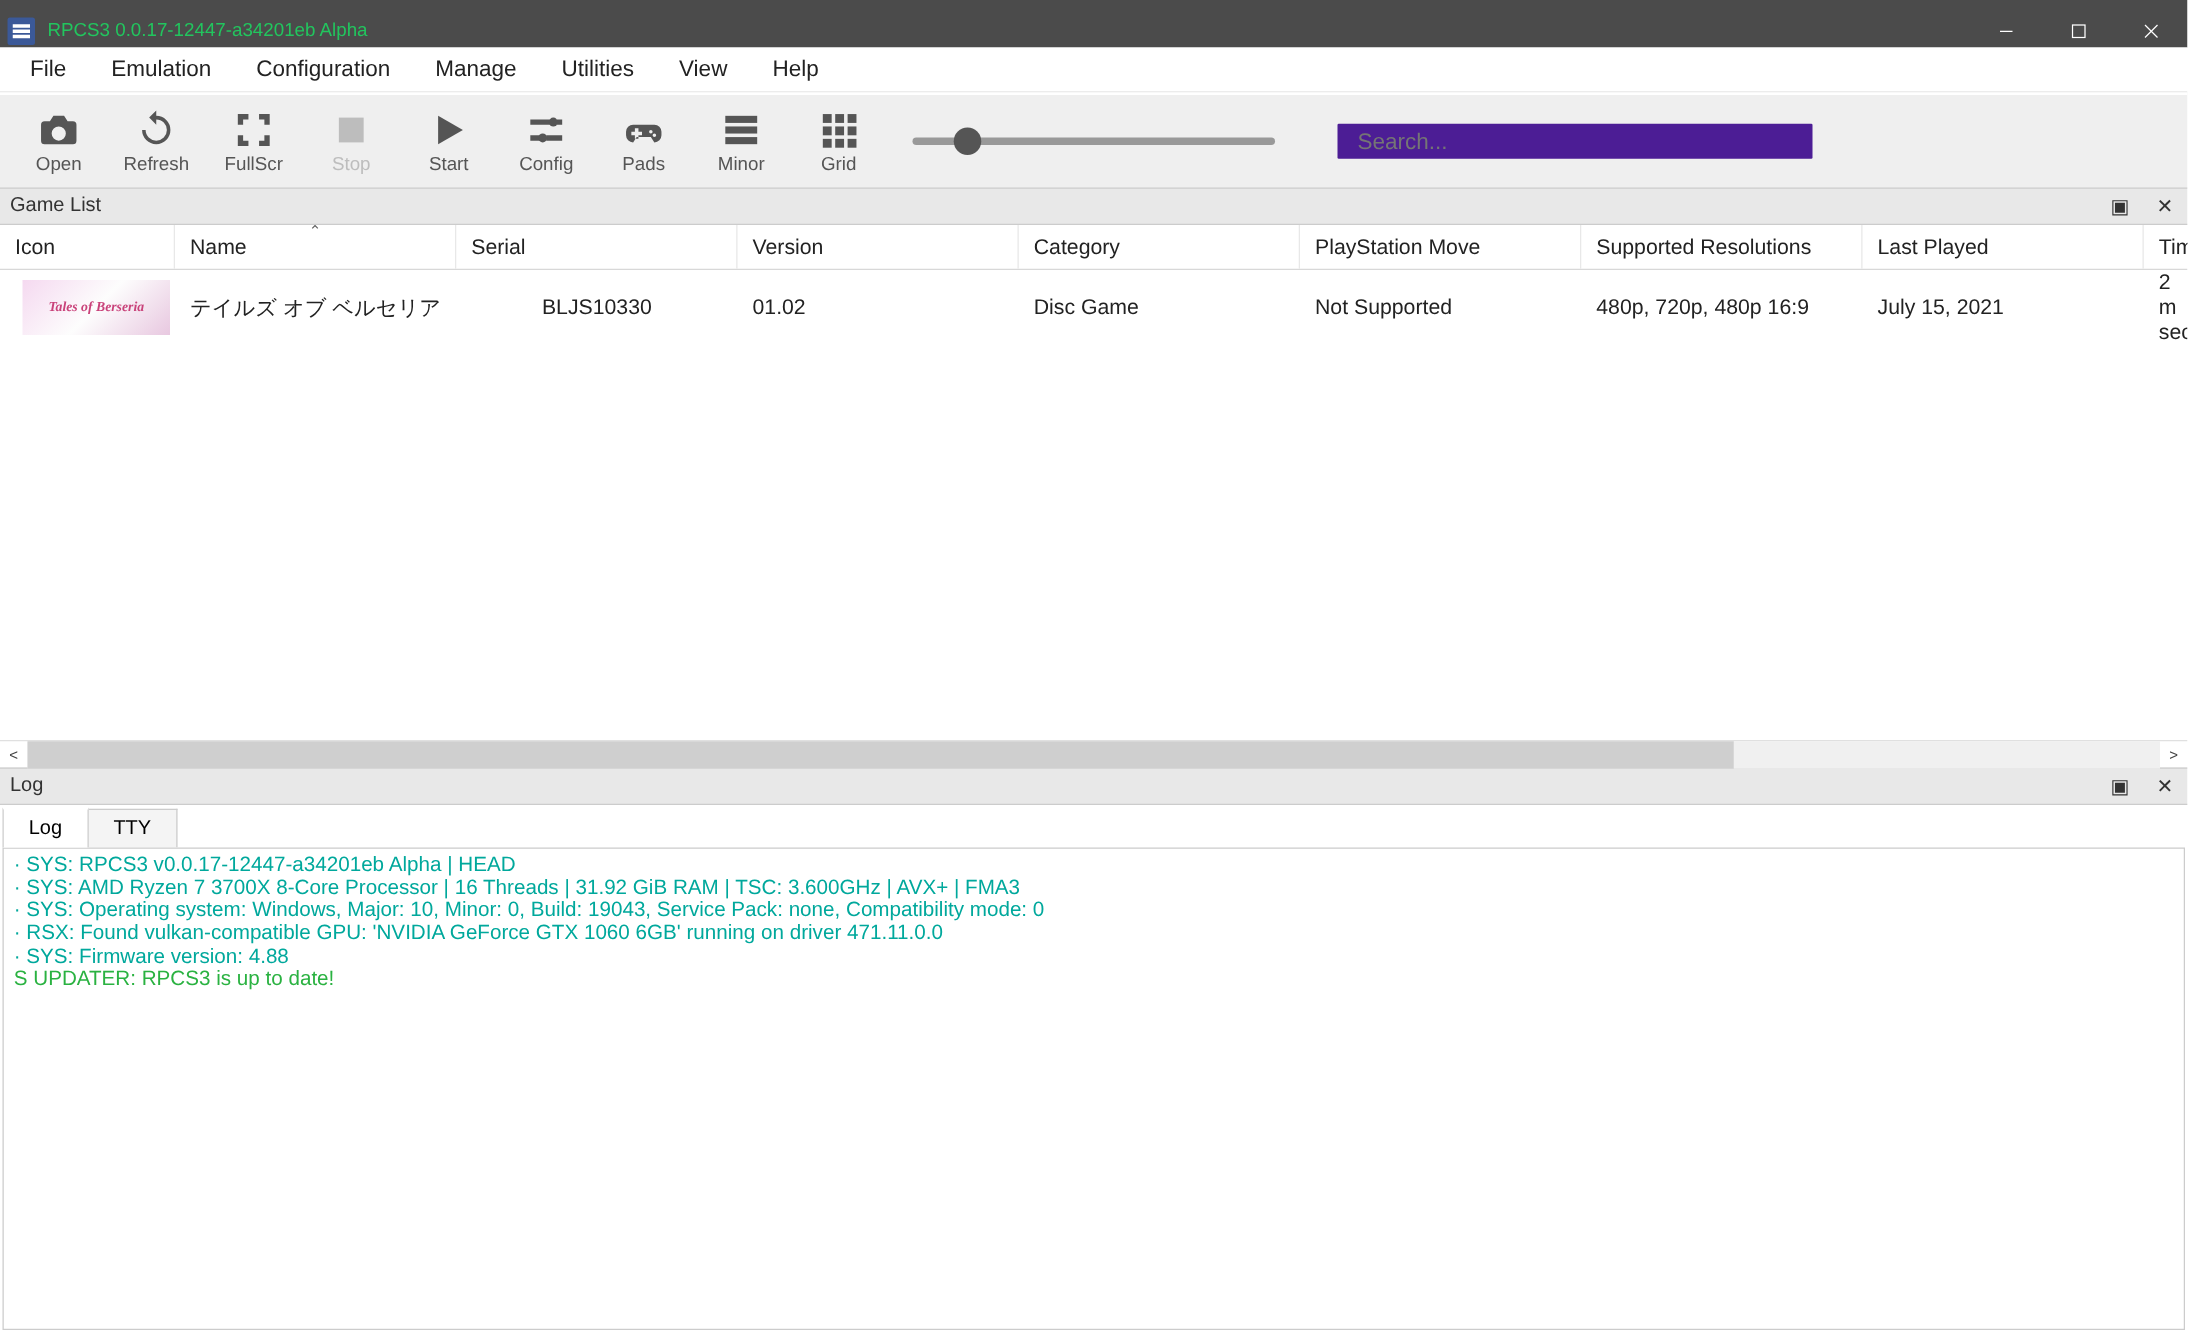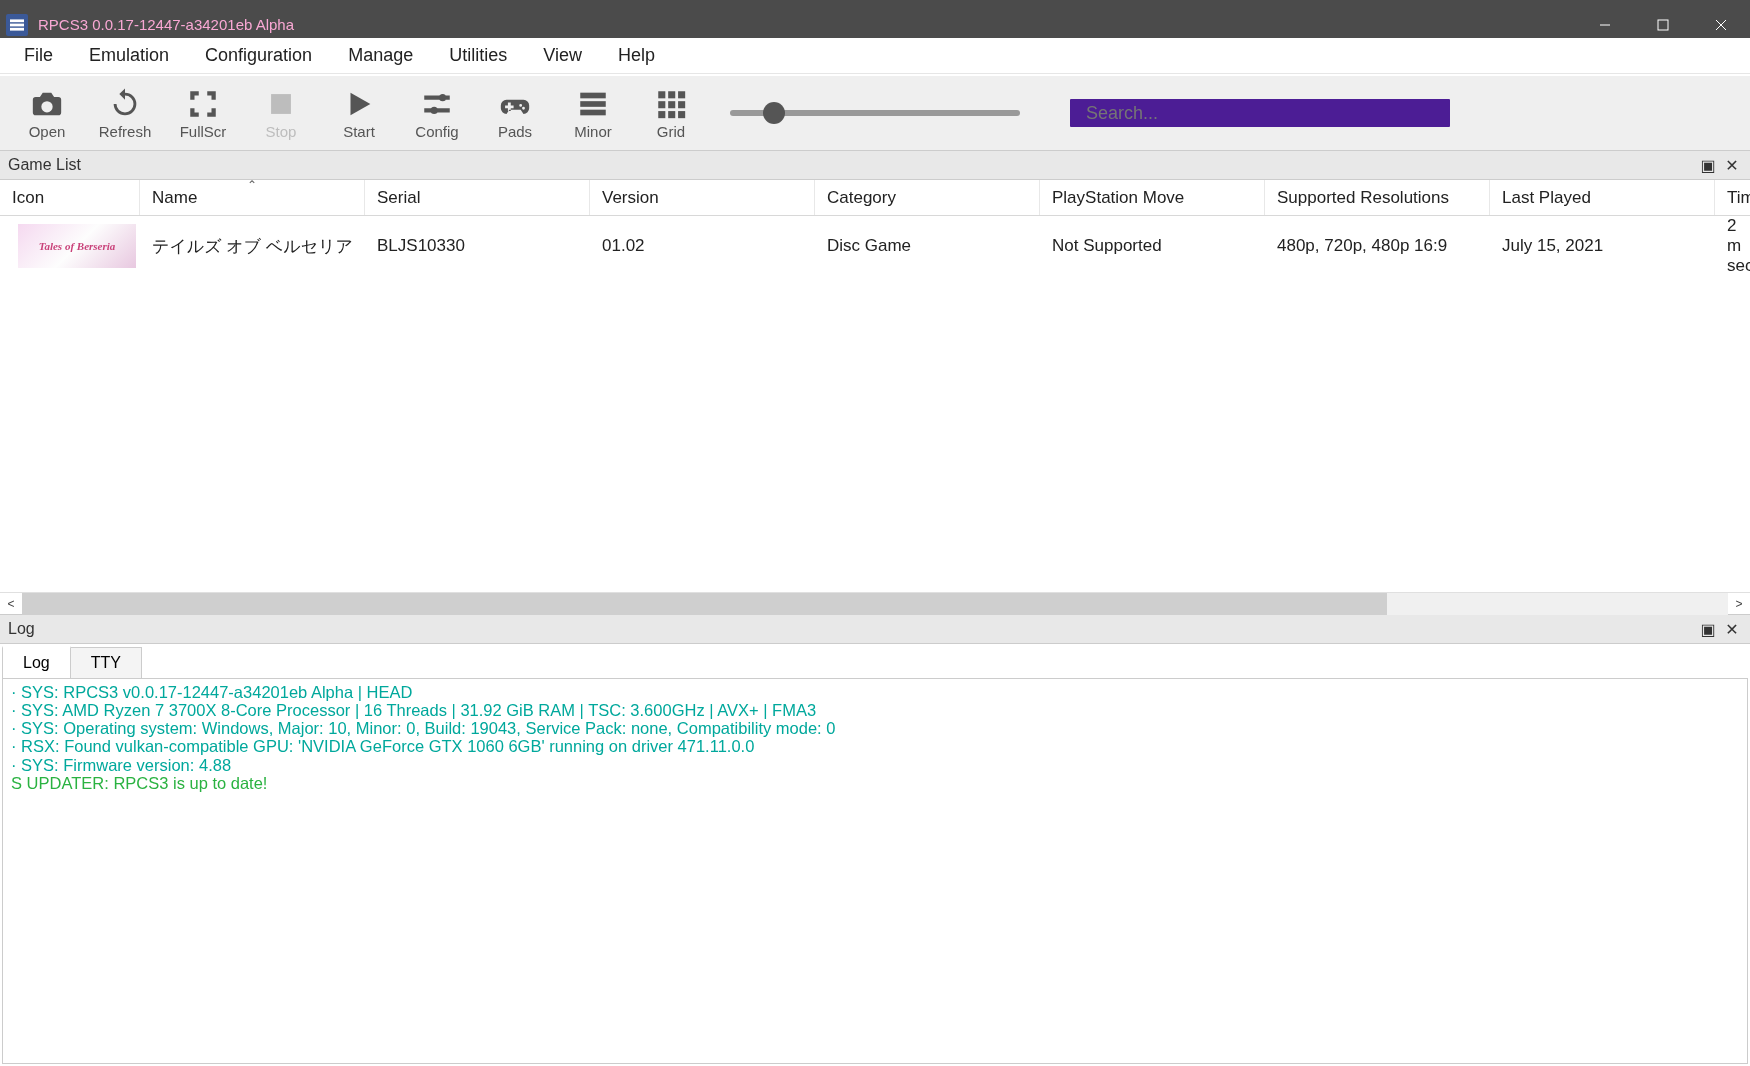--- a/index.html
+++ b/index.html
@@ -1,20 +1,20 @@
 <!DOCTYPE html>
 <html><head>
 <meta charset="utf-8">
 <style>
 * { box-sizing: border-box; margin: 0; padding: 0; }
 html, body { width: 1750px; height: 1066px; overflow: hidden; font-family: "Segoe UI", Tahoma, sans-serif; font-size: 16px; }
 body { background: #fff; display: flex; flex-direction: column; }
 
 
-.titlebar { height: 38px; background: #4b4b4b; color: #f9a8d4; display: flex; align-items: center; padding: 11px 0 0 6px; }
+.titlebar { height: 38px; background: #4b4b4b; color: #22c55e; display: flex; align-items: center; padding: 11px 0 0 6px; }
 .titlebar .app-icon { width: 22px; height: 22px; background: #3b5998; border-radius: 2px; display: flex; align-items: center; justify-content: center; margin-right: 10px; }
 .titlebar .app-icon svg { width: 14px; height: 14px; }
 .titlebar .title { font-size: 15px; font-weight: 400; flex: 1; }
 .winbtns { display: flex; height: 100%; }
 .winbtn { width: 58px; display: flex; align-items: center; justify-content: center; color: #fff; }
 .winbtn svg { width: 12px; height: 12px; stroke: #fff; stroke-width: 1; fill: none; }
 
 
 .menubar { height: 36px; background: #fff; display: flex; align-items: center; padding: 0 6px; border-bottom: 1px solid #e6e6e6; }
 .menuitem { padding: 19px 18px; font-size: 18px; color: #222; cursor: default; }
@@ -25,38 +25,38 @@
 .toolbtn.disabled { color: #bdbdbd; }
 .toolbtn .ticon { width: 34px; height: 34px; display: flex; align-items: center; justify-content: center; }
 .toolbtn .ticon svg { width: 34px; height: 34px; fill: #555; }
 .toolbtn.disabled .ticon svg { fill: #bdbdbd; }
 .toolbtn .tlabel { font-size: 15px; }
 .toolbar .slider { flex: 0 0 290px; margin: 0 20px; height: 6px; background: #999; border-radius: 3px; position: relative; }
 .toolbar .slider .thumb { width: 22px; height: 22px; border-radius: 50%; background: #555; position: absolute; top: 50%; transform: translate(-50%, -50%); left: 15%; }
 .toolbar .search { flex: 0 0 380px; height: 28px; background: #4c1d95; border: none; border-radius: 1px; padding: 0 16px; font-size: 18px; color: #888; margin-left: 30px; outline: none; }
 
 
-.panelhead { height: 30px; background: #e8e8e8; border-top: 1px solid #ccc; border-bottom: 1px solid #ccc; display: flex; align-items: center; padding: 0 8px; font-size: 16px; color: #333; }
+.panelhead { height: 30px; background: #e8e8e8; border-top: 1px solid #ccc; border-bottom: 1px solid #ccc; display: flex; align-items: center; padding: 0 8px; font-size: 16px; color: #333; gap: 12px; }
 .panelhead .spacer { flex: 1; }
 .panelhead .pbtn { width: 20px; display: flex; align-items: center; justify-content: center; margin-left: 4px; }
 
 
 .table-head { height: 36px; display: flex; border-bottom: 1px solid #d8d8d8; background: #fff; }
 .table-head .th { display: flex; align-items: center; padding: 0 12px; font-size: 17px; color: #222; border-right: 1px solid #e8e8e8; white-space: nowrap; position: relative; }
 .table-head .th.sorted::after { content: "⌃"; position: absolute; top: -2px; left: 50%; transform: translateX(-50%); font-size: 12px; color: #666; }
 .gamebody { flex: 1; overflow: hidden; background: #fff; }
 .gamerow { height: 60px; display: flex; align-items: center; }
 .gamerow .td { padding: 0 12px; font-size: 17px; color: #222; white-space: nowrap; overflow: hidden; }
 .gameicon { width: 118px; height: 44px; background: linear-gradient(135deg, #f5d9f0 0%, #fdfdfd 50%, #e8c8e0 100%); display: flex; align-items: center; justify-content: center; margin-left: 6px; position: relative; }
 .gameicon .logotext { font-family: serif; font-size: 11px; font-weight: bold; font-style: italic; color: #c9427a; text-align: center; line-height: 1; }
 
 
 .c-icon { width: 140px; flex: 0 0 140px; }
 .c-name { width: 225px; flex: 0 0 225px; }
-.c-serial { width: 225px; flex: 0 0 225px; }
+.c-serial { width: 225px; flex: 0 0 225px; text-align: center; }
 .c-version { width: 225px; flex: 0 0 225px; }
 .c-category { width: 225px; flex: 0 0 225px; }
 .c-move { width: 225px; flex: 0 0 225px; }
 .c-res { width: 225px; flex: 0 0 225px; }
 .c-played { width: 225px; flex: 0 0 225px; }
 .c-time { flex: 1; }
 
 
 .hscroll { height: 22px; background: #fff; display: flex; align-items: center; border-top: 1px solid #e0e0e0; }
 .hscroll .arrow { width: 22px; height: 22px; display: flex; align-items: center; justify-content: center; font-size: 12px; color: #444; }

